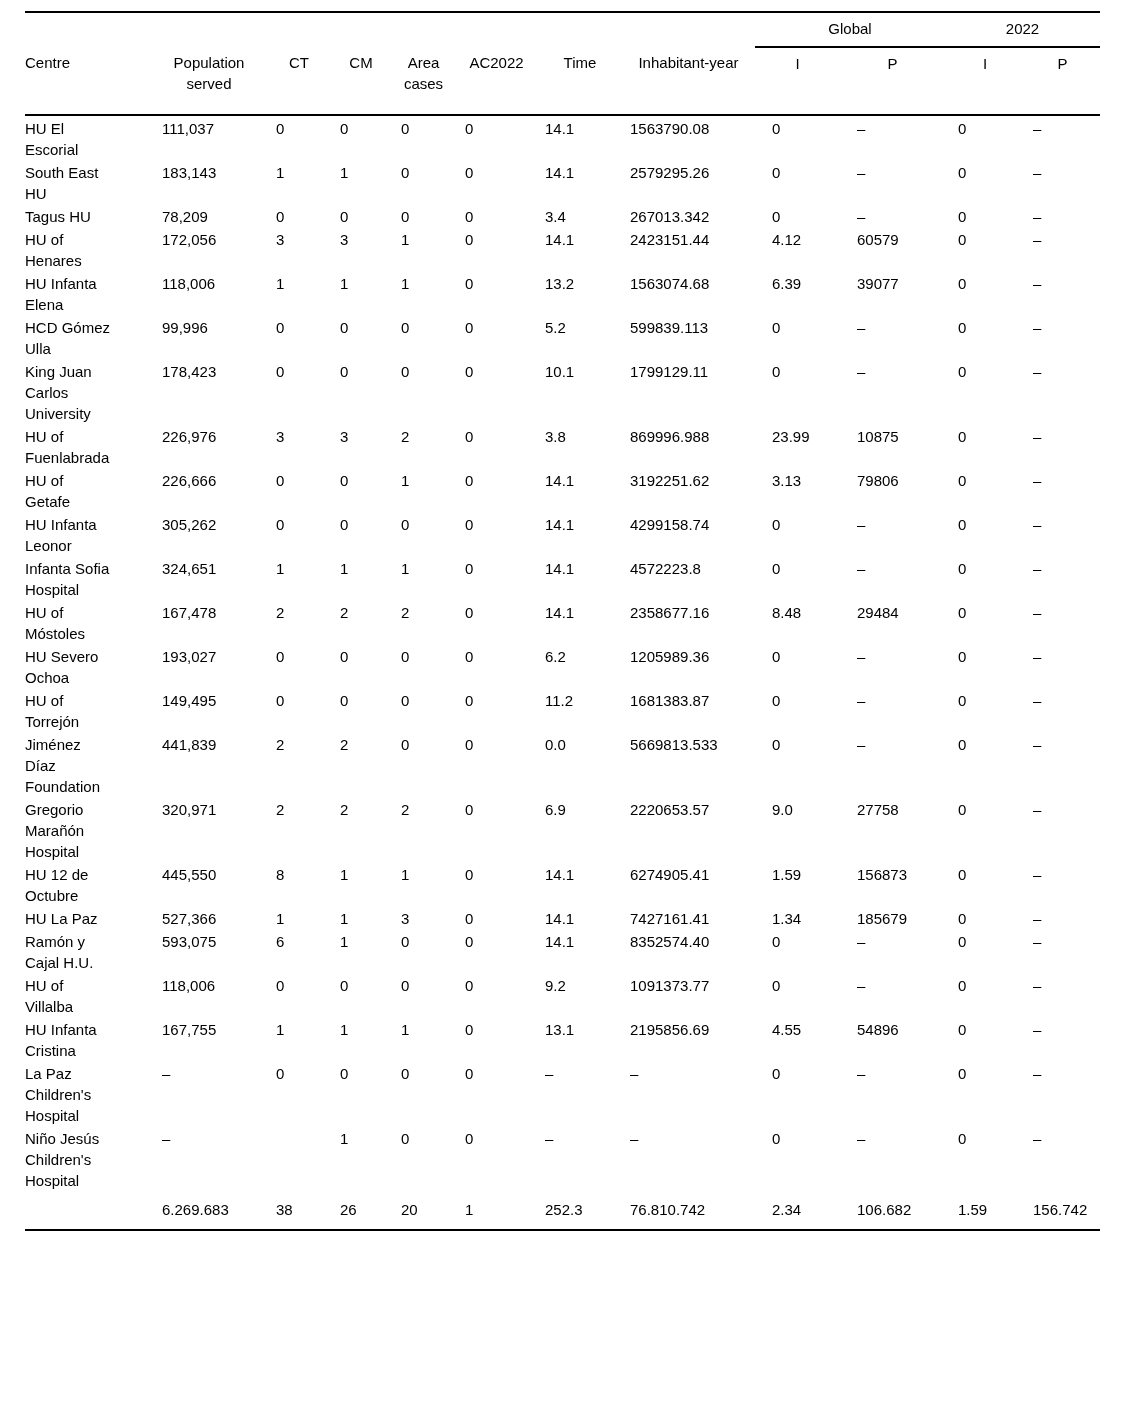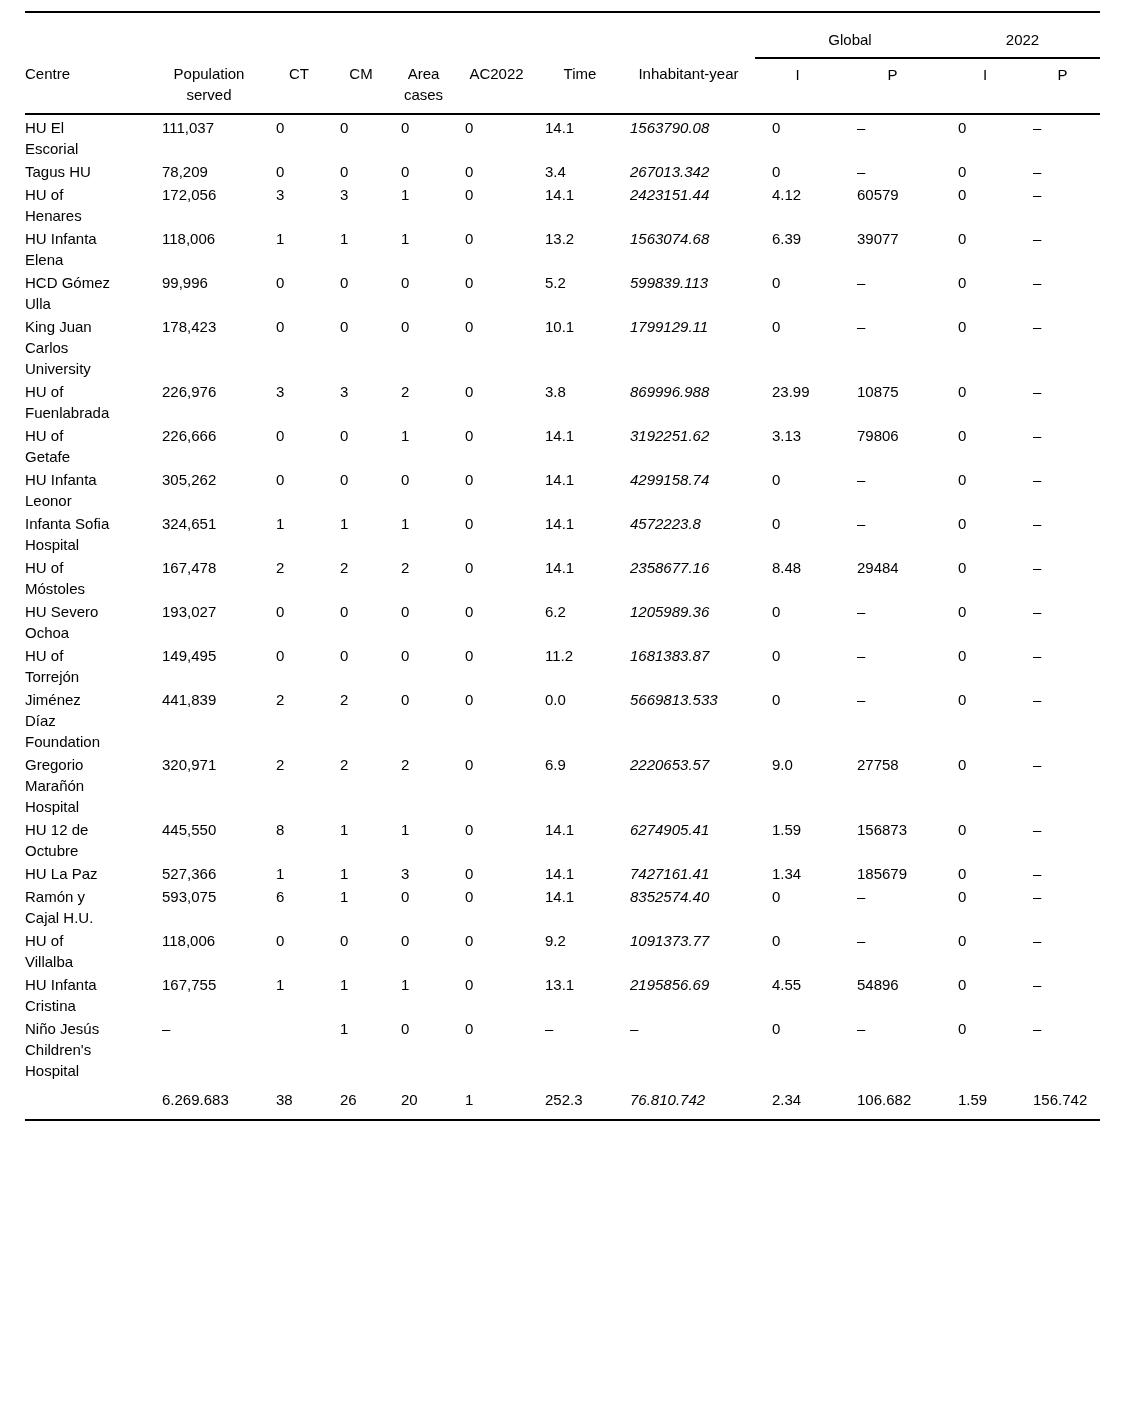--- a/index.html
+++ b/index.html
@@ -28,29 +28,29 @@
     font-size: 15px;
     line-height: 21px;
     font-weight: normal;
     vertical-align: top;
     text-align: left;
     padding: 0;
     overflow: hidden;
   }
   
   tr.group-row th {
-    padding-top: 16px;
+    padding-top: 5px;
     padding-bottom: 7px;
     text-align: center;
   }
   tr.group-row th.gh { border-bottom: 2px solid #000; }
   
   tr.header-row th {
     padding-top: 5px;
-    padding-bottom: 8px;
+    padding-bottom: 20px;
     text-align: center;
     white-space: pre-line;
     border-bottom: 2.5px solid #000;
   }
   tr.header-row th.hc1 { text-align: left; }
   
   tbody td {
     padding-top: 2px;
     white-space: pre-line;
   }
@@ -58,21 +58,21 @@
     padding-top: 8px;
     padding-bottom: 9px;
   }
   
   td.c2  { padding-left: 12px; }
   td.c3  { padding-left: 8px;  }
   td.c4  { padding-left: 10px; }
   td.c5  { padding-left: 9px;  }
   td.c6  { padding-left: 10px; }
   td.c7  { padding-left: 7px; margin-top: 8px;  }
-  td.c8  { padding-left: 8px; font-style: italic;  }
+  td.c8  { padding-left: 8px;  }
   td.c9  { padding-left: 17px; }
   td.c10 { padding-left: 17px; }
   td.c11 { padding-left: 13px; }
   td.c12 { padding-left: 8px;  }
 </style>
 </head>
 <body>
 
 <div class="page">
   <table class="paper-table">
@@ -123,20 +123,35 @@
           <td class="c5">0</td>
           <td class="c6">0</td>
           <td class="c7">14.1</td>
           <td class="c8">1563790.08</td>
           <td class="c9">0</td>
           <td class="c10">–</td>
           <td class="c11">0</td>
           <td class="c12">–</td>
         </tr>
         <tr>
+          <td class="c1">South East
+HU</td>
+          <td class="c2">183,143</td>
+          <td class="c3">1</td>
+          <td class="c4">1</td>
+          <td class="c5">0</td>
+          <td class="c6">0</td>
+          <td class="c7">14.1</td>
+          <td class="c8">2579295.26</td>
+          <td class="c9">0</td>
+          <td class="c10">–</td>
+          <td class="c11">0</td>
+          <td class="c12">–</td>
+        </tr>
+        <tr>
           <td class="c1">Tagus HU</td>
           <td class="c2">78,209</td>
           <td class="c3">0</td>
           <td class="c4">0</td>
           <td class="c5">0</td>
           <td class="c6">0</td>
           <td class="c7">3.4</td>
           <td class="c8">267013.342</td>
           <td class="c9">0</td>
           <td class="c10">–</td>
@@ -405,20 +420,36 @@
 Cristina</td>
           <td class="c2">167,755</td>
           <td class="c3">1</td>
           <td class="c4">1</td>
           <td class="c5">1</td>
           <td class="c6">0</td>
           <td class="c7">13.1</td>
           <td class="c8">2195856.69</td>
           <td class="c9">4.55</td>
           <td class="c10">54896</td>
+          <td class="c11">0</td>
+          <td class="c12">–</td>
+        </tr>
+        <tr>
+          <td class="c1">La Paz
+Children's
+Hospital</td>
+          <td class="c2">–</td>
+          <td class="c3">0</td>
+          <td class="c4">0</td>
+          <td class="c5">0</td>
+          <td class="c6">0</td>
+          <td class="c7">–</td>
+          <td class="c8">–</td>
+          <td class="c9">0</td>
+          <td class="c10">–</td>
           <td class="c11">0</td>
           <td class="c12">–</td>
         </tr>
         <tr>
           <td class="c1">Niño Jesús
 Children's
 Hospital</td>
           <td class="c2">–</td>
           <td class="c3"></td>
           <td class="c4">1</td>

